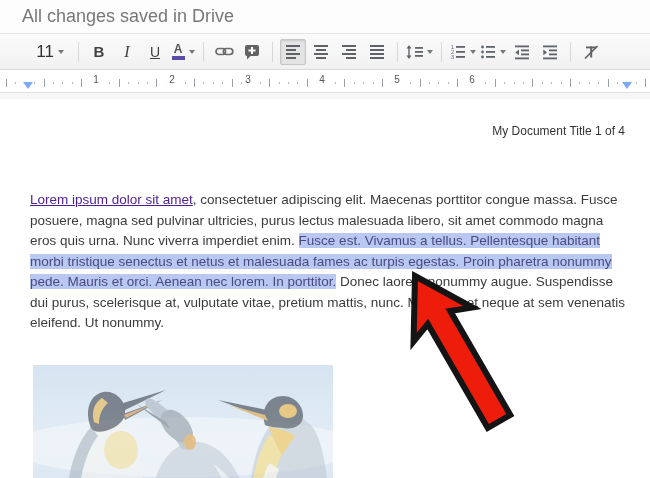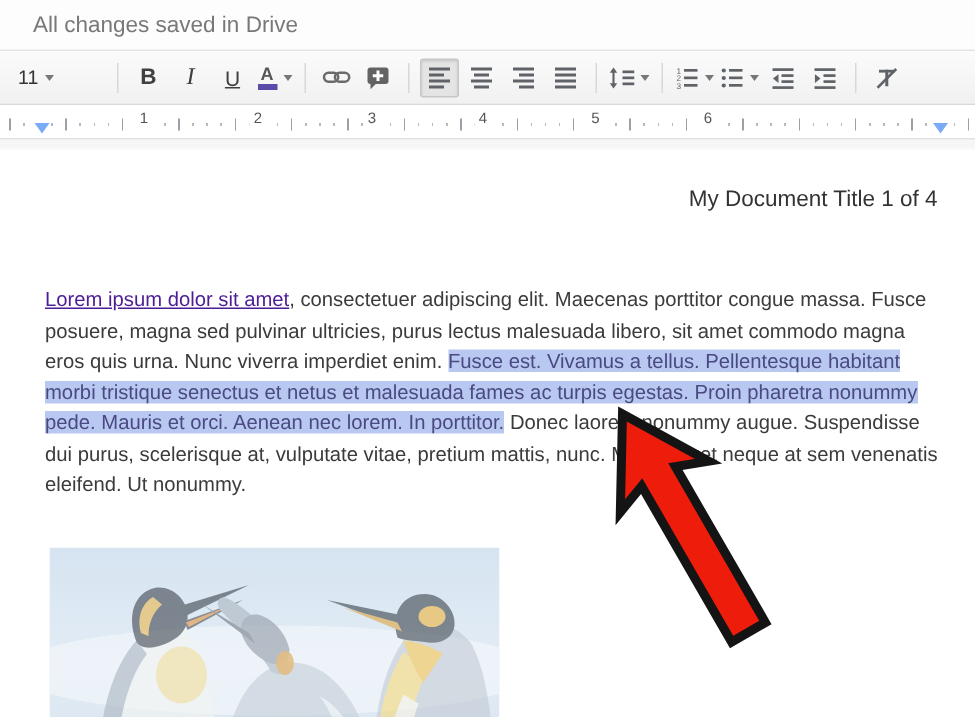--- a/index.html
+++ b/index.html
@@ -4,36 +4,36 @@
 <style>
   html,body{margin:0;padding:0}
   body{
     width:650px;height:478px;overflow:hidden;position:relative;
     background:#fff;font-family:"Liberation Sans",sans-serif;
   }
   
   .statusbar{
     height:33px;display:flex;align-items:center;padding-left:22px;
     background:#fdfdfd;border-bottom:1px solid #e4e4e4;
-    color:#787878;font-size:15px;
+    color:#787878;font-size:18px;
   }
   
   .toolbar{
     height:35px;display:flex;align-items:center;
     background:linear-gradient(#fbfbfb,#f1f1f1);
     border-bottom:1px solid #d9d9d9;padding-left:4px;
   }
   .tb-btn{
     height:24px;min-width:24px;display:flex;align-items:center;justify-content:center;
     border:1px solid transparent;border-radius:2px;margin:0 1px;color:#444;cursor:default;
   }
   .tb-btn.active{background:#e4e4e4;border:1px solid #c6c6c6;box-shadow:inset 0 1px 2px rgba(0,0,0,.12)}
   .sep{width:1px;height:20px;background:#d8d8d8;margin:0 6px;flex:none}
   .caret{width:0;height:0;border-left:3.5px solid transparent;border-right:3.5px solid transparent;border-top:4px solid #777;margin-left:4px}
-  .fontsize{display:flex;align-items:center;justify-content:flex-start;width:52px;padding:0 6px;font-size:13px;color:#333}
+  .fontsize{display:flex;align-items:center;justify-content:flex-end;width:52px;padding:0 6px;font-size:17px;color:#333}
   .glyph-b{font-weight:bold;font-size:15px;color:#404040}
   .glyph-i{font-style:italic;font-family:"Liberation Serif",serif;font-size:16px;color:#404040}
   .glyph-u{text-decoration:underline;font-size:14px;color:#404040}
   .colorbtn{display:flex;flex-direction:column;align-items:center;line-height:1}
   .colorbtn .a{font-size:12px;font-weight:bold;color:#555}
   .colorbtn .bar{width:13px;height:4px;background:#5b4aa8;margin-top:1px}
   .bars{display:flex;flex-direction:column;gap:2px;width:14px}
   .bars i{display:block;height:2px;background:#5f6368}
   .bars.left  i:nth-child(2),.bars.left  i:nth-child(4){width:10px;align-self:flex-start}
   .bars.center i:nth-child(2),.bars.center i:nth-child(4){width:10px;align-self:center}
@@ -44,21 +44,21 @@
   .ruler .minor{position:absolute;left:6px;right:4px;top:12px;height:2px;
     background:repeating-linear-gradient(to right,#b4bac0 0 1px,transparent 1px 9.4px)}
   .ruler .major{position:absolute;left:6px;right:4px;top:9px;height:8px;
     background:repeating-linear-gradient(to right,#9aa0a6 0 1px,transparent 1px 37.6px)}
   .ruler .num{position:absolute;top:4px;font-size:10px;color:#555;background:#fff;padding:0 3px;transform:translateX(-50%)}
   .ruler .marker{position:absolute;top:12px;width:0;height:0;
     border-left:5px solid transparent;border-right:5px solid transparent;border-top:7px solid #7baaf7}
   .ruler-gap{height:6px;background:#f6f6f6;border-bottom:1px solid #fbfbfb}
   
   .page{position:relative;background:#fff;height:380px}
-  .doc-header{position:absolute;top:24px;right:25px;font-size:15px;color:#333}
+  .doc-header{position:absolute;top:24px;right:25px;font-size:12px;color:#333}
   .doc-paragraph{position:absolute;top:90px;left:30px;width:600px;
     font-size:13.5px;line-height:20.5px;color:#3b3b3b}
   .doc-link{color:#4c1d95;text-decoration:underline}
   .hl{background:#b9c8f0;color:#4a4a82}
   .doc-image{position:absolute;top:265px;left:33px;width:300px;height:170px}
   
   .arrow-overlay{position:absolute;left:0;top:0;width:650px;height:478px;pointer-events:none}
 </style>
 </head>
 <body>

